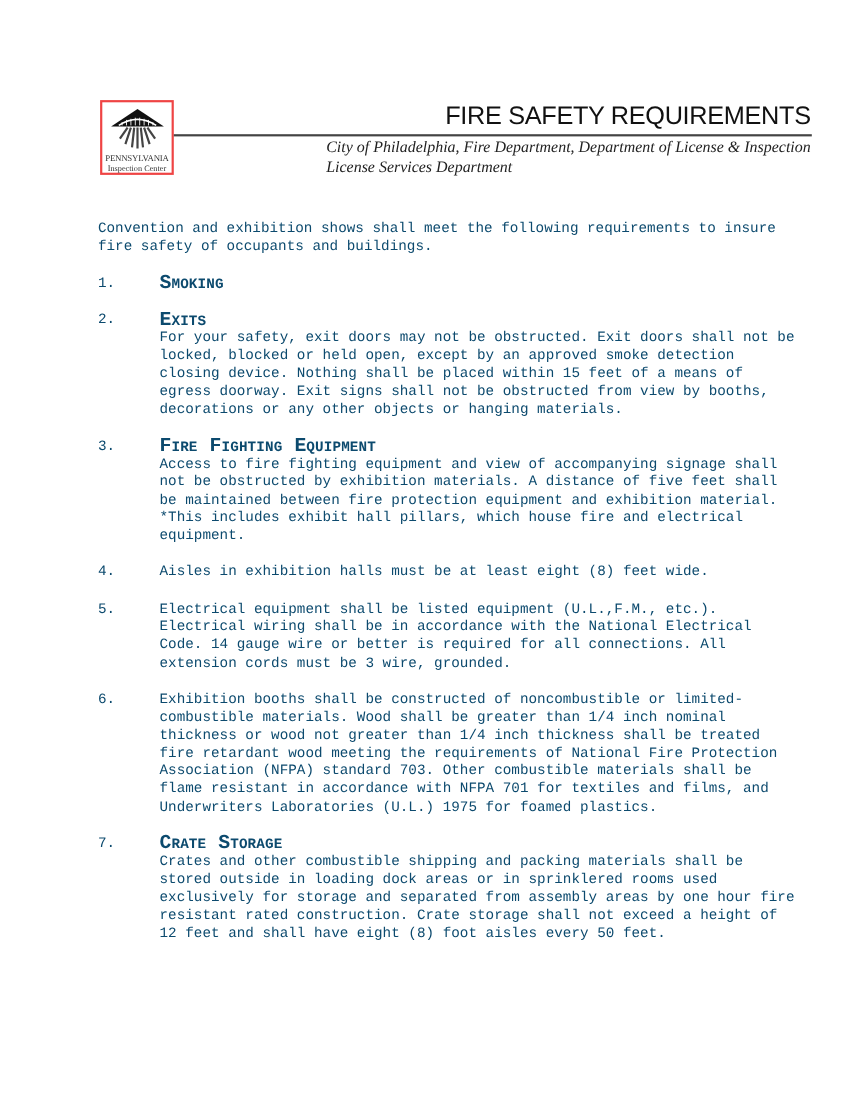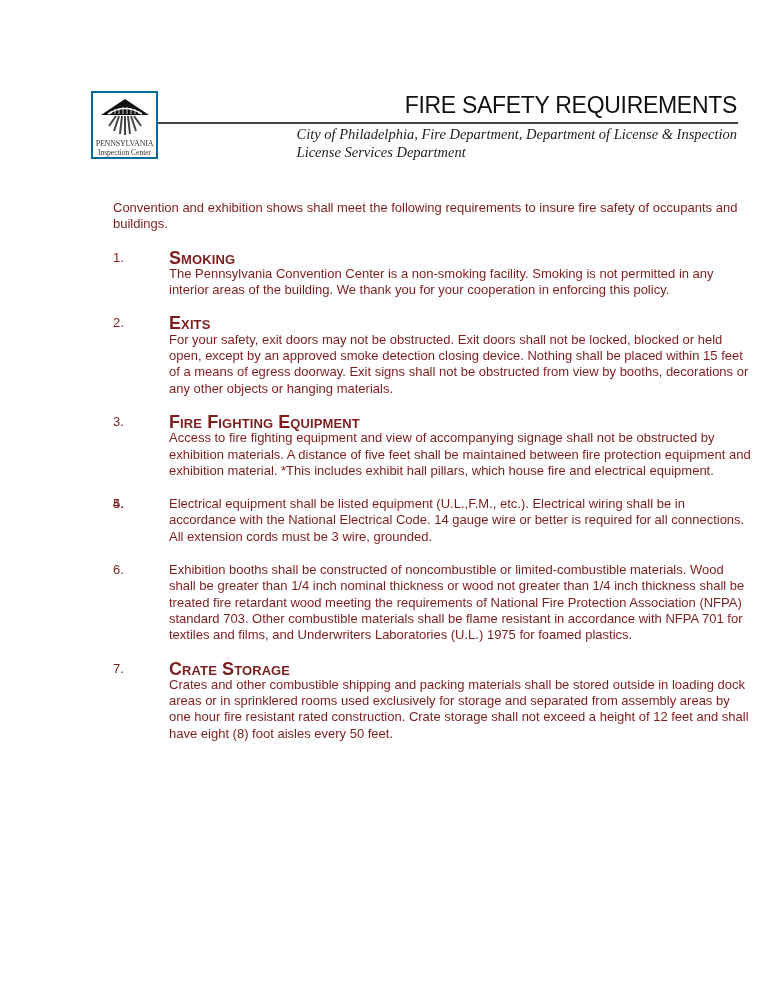--- a/index.html
+++ b/index.html
@@ -1,19 +1,19 @@
 <!DOCTYPE html>
 <html><head>
 <meta charset="utf-8">
 <style>
   html, body { margin: 0; padding: 0; background: #ffffff; }
   body { width: 768px; height: 994px; position: relative; overflow: hidden; color: #1a1a1a; }
   .logo {
     position: absolute; left: 91px; top: 91px; width: 67px; height: 68px;
-    border: 2px solid #0369a1; box-sizing: border-box; background: #fff;
+    border: 2px solid #ef4444; box-sizing: border-box; background: #fff;
   }
   .logo svg { position: absolute; left: 6px; top: 4px; }
   .logo-line1 {
     position: absolute; left: 0; right: 0; top: 46px; text-align: center;
     font-family: "Liberation Serif", serif; font-size: 8px; letter-spacing: -0.2px; color: #333;
   }
   .logo-line2 {
     position: absolute; left: 0; right: 0; top: 55px; text-align: center;
     font-family: "Liberation Serif", serif; font-size: 7.5px; color: #333;
   }
@@ -26,21 +26,21 @@
     font-family: Liberation Sans, sans-serif; font-size: 23px; color: #111; letter-spacing: -0.3px;
     white-space: nowrap;
   }
   .subtitle {
     position: absolute; right: 31px; top: 125px; text-align: left;
     font-family: "Liberation Serif", serif; font-style: italic; font-size: 14.5px; line-height: 18px; color: #222;
     white-space: nowrap;
   }
   .content {
     position: absolute; left: 89px; top: 200px; width: 640px;
-    font-family: Liberation Sans, sans-serif; font-size: 13px; line-height: 16.3px; color: #7f1d1d; margin-left: 24px;
+    font-family: Liberation Mono, monospace; font-size: 13px; line-height: 16.3px; color: #0c4a6e;
   }
   .intro { margin: 0 0 17px 0; }
   .item { position: relative; padding-left: 56px; margin: 0 0 17px 0; }
   .item-num { position: absolute; left: 0; top: 0; }
   .item-title { font-weight: bold; font-variant: small-caps; font-size: 18px; letter-spacing: 0.1px; }
   .item-body { margin: 0; }
 </style>
 </head>
 <body>
 
@@ -69,37 +69,37 @@
   <div>City of Philadelphia, Fire Department, Department of License &amp; Inspection</div>
   <div>License Services Department</div>
 </div>
 
 <div class="content">
   <p class="intro">Convention and exhibition shows shall meet the following requirements to insure fire safety of occupants and buildings.</p>
 
   <div class="item">
     <span class="item-num">1.</span>
     <div class="item-title">Smoking</div>
-    <p class="item-body">The Pennsylvania Convention Center is a non-smoking facility. Smoking is not permitted in any interior areas of the building. We thank you for your cooperation in enforcing this policy.</p>
   </div>
 
   <div class="item">
     <span class="item-num">2.</span>
     <div class="item-title">Exits</div>
     <p class="item-body">For your safety, exit doors may not be obstructed. Exit doors shall not be locked, blocked or held open, except by an approved smoke detection closing device. Nothing shall be placed within 15 feet of a means of egress doorway. Exit signs shall not be obstructed from view by booths, decorations or any other objects or hanging materials.</p>
   </div>
 
   <div class="item">
     <span class="item-num">3.</span>
     <div class="item-title">Fire Fighting Equipment</div>
     <p class="item-body">Access to fire fighting equipment and view of accompanying signage shall not be obstructed by exhibition materials. A distance of five feet shall be maintained between fire protection equipment and exhibition material. *This includes exhibit hall pillars, which house fire and electrical equipment.</p>
   </div>
 
   <div class="item">
     <span class="item-num">4.</span>
+    <p class="item-body">Aisles in exhibition halls must be at least eight (8) feet wide.</p>
   </div>
 
   <div class="item">
     <span class="item-num">5.</span>
     <p class="item-body">Electrical equipment shall be listed equipment (U.L.,F.M., etc.). Electrical wiring shall be in accordance with the National Electrical Code. 14 gauge wire or better is required for all connections. All extension cords must be 3 wire, grounded.</p>
   </div>
 
   <div class="item">
     <span class="item-num">6.</span>
     <p class="item-body">Exhibition booths shall be constructed of noncombustible or limited-combustible materials. Wood shall be greater than 1/4 inch nominal thickness or wood not greater than 1/4 inch thickness shall be treated fire retardant wood meeting the requirements of National Fire Protection Association (NFPA) standard 703. Other combustible materials shall be flame resistant in accordance with NFPA 701 for textiles and films, and Underwriters Laboratories (U.L.) 1975 for foamed plastics.</p>

